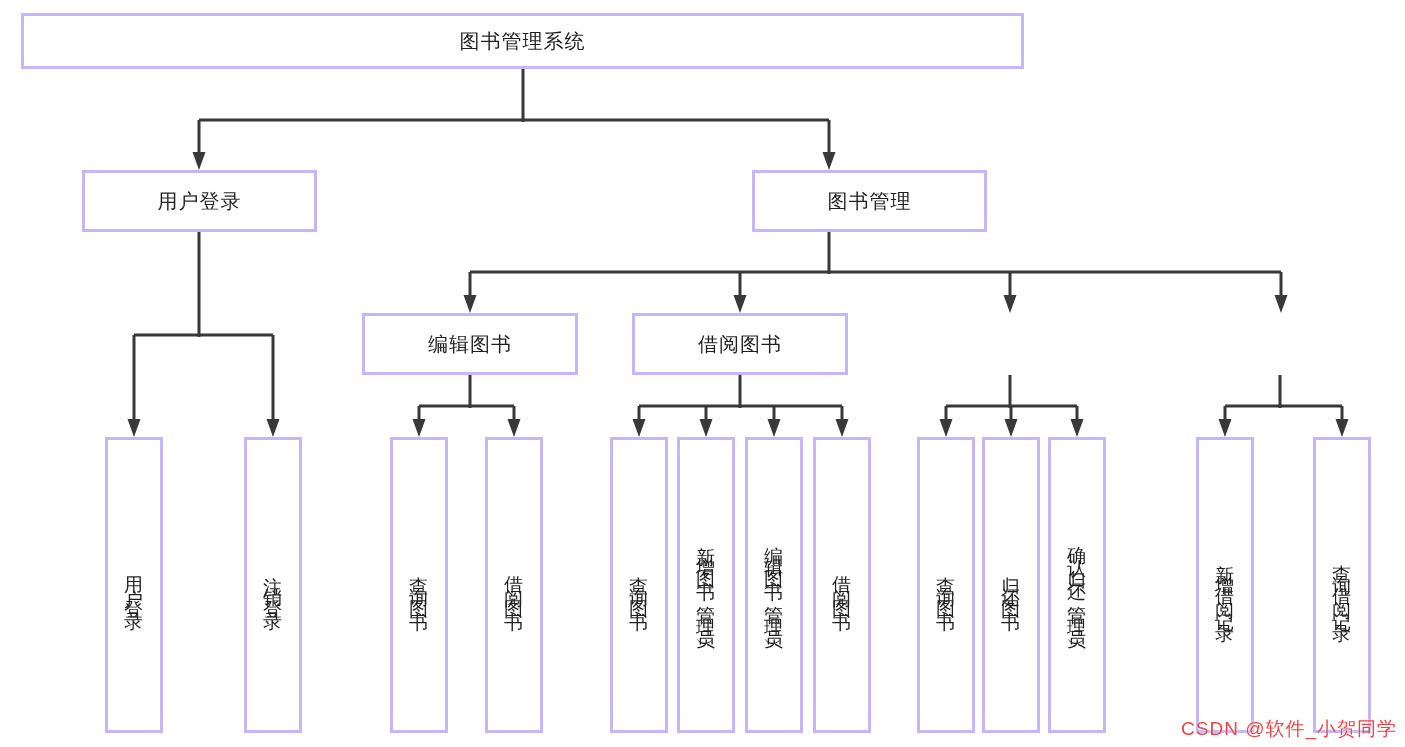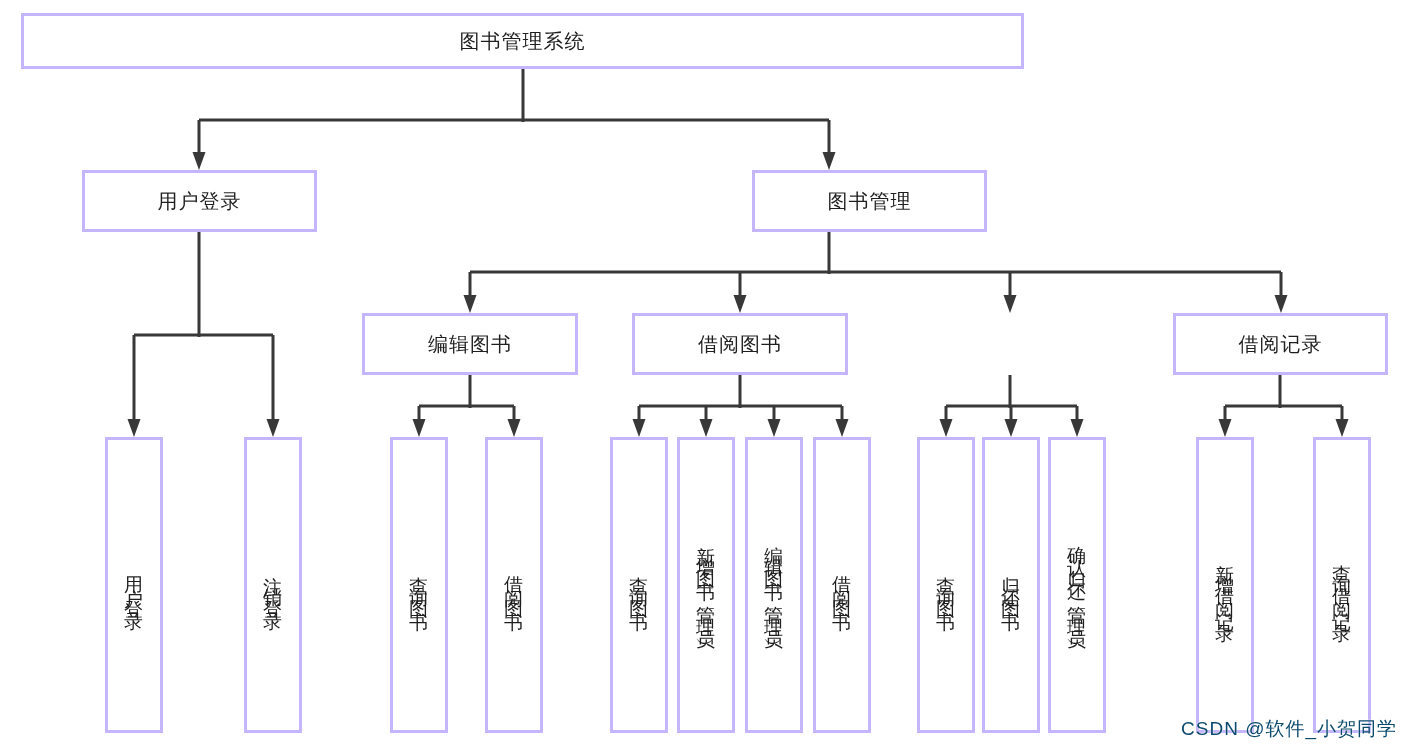--- a/index.html
+++ b/index.html
@@ -57,21 +57,21 @@
     font-size: 19px;
     letter-spacing: 12px;
     line-height: 1;
     white-space: nowrap;
   }
   .watermark {
     position: absolute;
     right: 8px;
     bottom: 5px;
     font-size: 19px;
-    color: #0c4a6e;
+    color: #ef4444;
     letter-spacing: 1px;
     z-index: 3;
     text-shadow: 0 0 2px #ffffff;
     white-space: nowrap;
   }
 </style>
 </head>
 <body>
 
 <div id="canvas">
@@ -144,23 +144,20 @@
   <div class="box mid" style="left:752px;top:170px;width:235px">
     <span class="lbl">图书管理</span>
   </div>
 
   <div class="box mid" style="left:362px;top:313px;width:216px">
     <span class="lbl">编辑图书</span>
   </div>
   <div class="box mid" style="left:632px;top:313px;width:216px">
     <span class="lbl">借阅图书</span>
   </div>
-  <div class="box mid" style="left:1173px;top:313px;width:215px">
-    <span class="lbl">借阅记录</span>
-  </div>
 
   <div class="box v" style="left:105px">
     <span class="lbl">用户登录</span>
   </div>
   <div class="box v" style="left:244px">
     <span class="lbl">注销登录</span>
   </div>
 
   <div class="box v" style="left:390px">
     <span class="lbl">查询图书</span>

